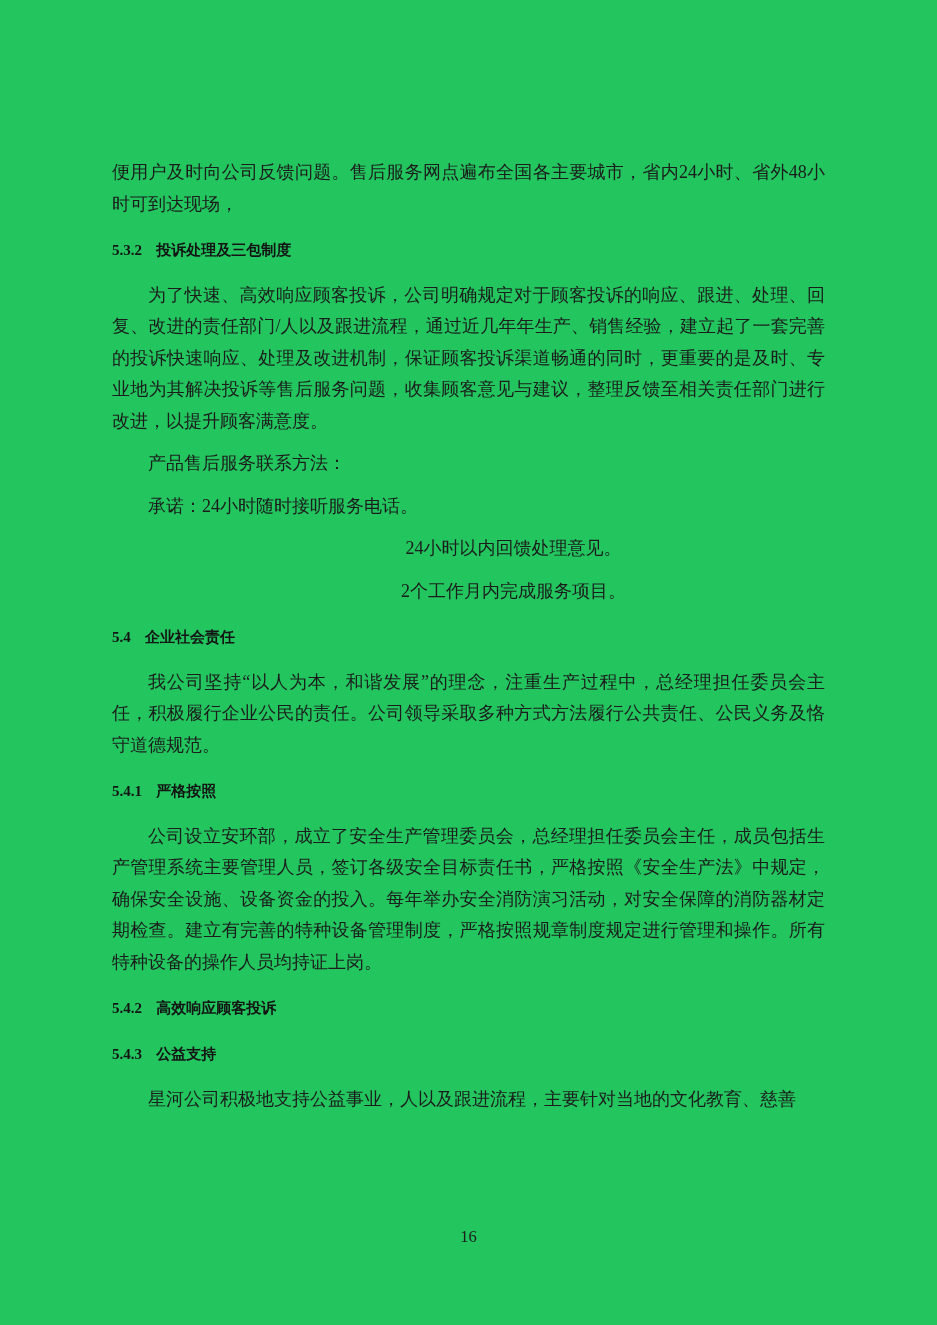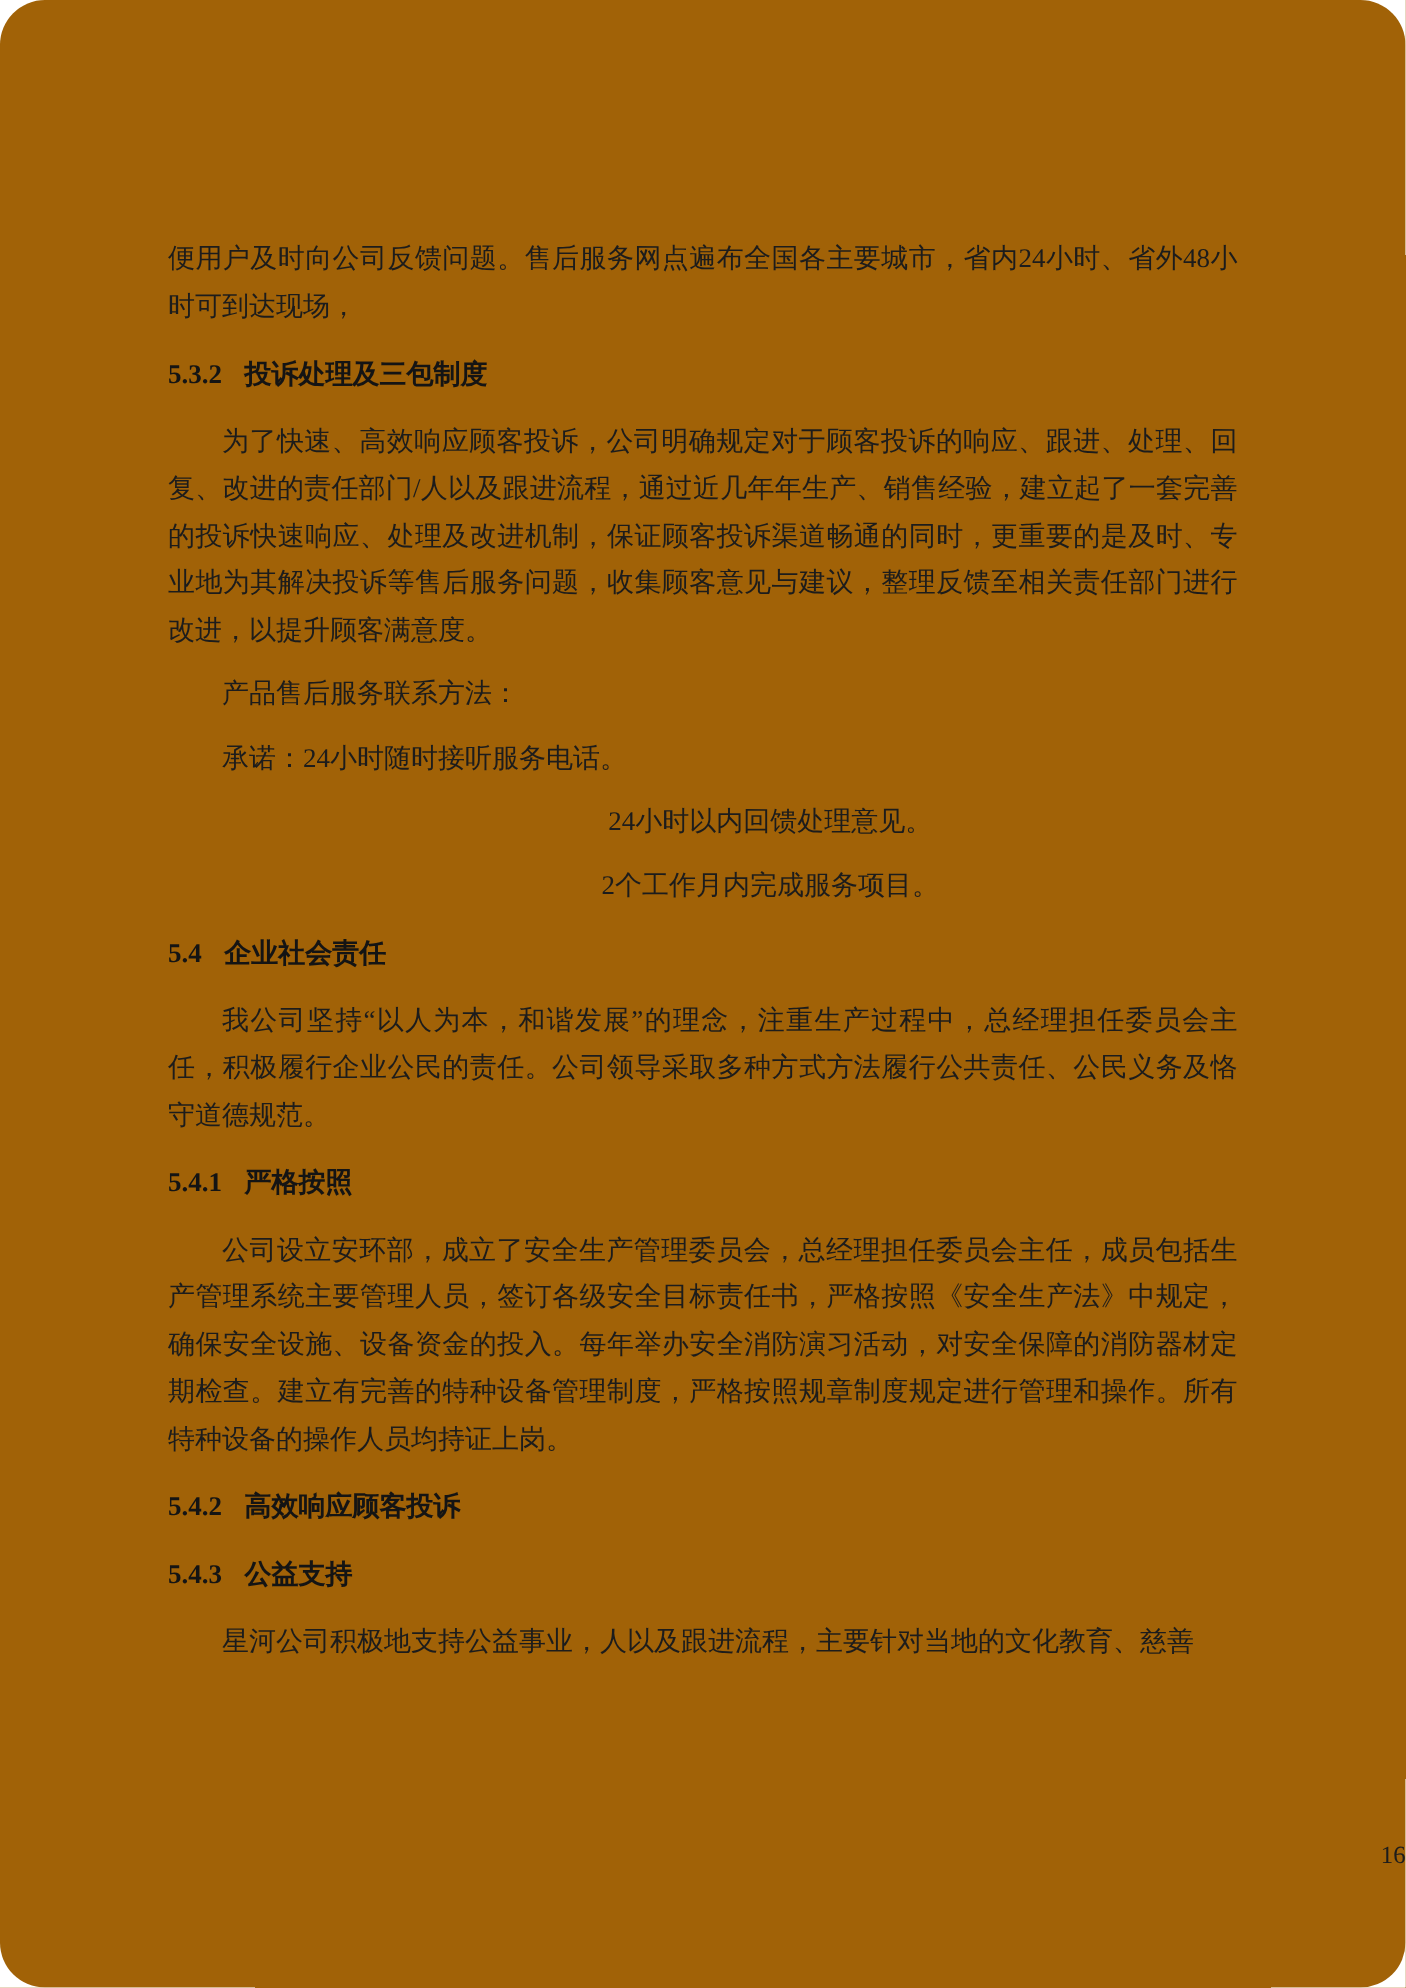--- a/index.html
+++ b/index.html
@@ -7,56 +7,55 @@
     padding: 0;
     background: #ffffff;
   }
   .page {
     position: relative;
     width: 937px;
     height: 1325px;
     box-sizing: border-box;
     margin: 0 auto;
     padding: 146px 112px 0 112px;
-    background: #a16207;
+    background: #22c55e;
     color: #1c1c1c;
     font-family: "Liberation Serif", "DejaVu Serif", serif;
     font-size: 18px;
     overflow: hidden;
-    border-radius: 30px;
   }
   p.body {
     margin: 11px 0;
     line-height: 31.5px;
     text-align: justify;
     word-break: break-all;
   }
   p.indent { text-indent: 2em; }
   p.hang {
     padding-left: 90px;
     text-align: center;
   }
   h3.heading {
     margin: 13.5px 0;
     line-height: 31.5px;
-    font-size: 18px;
+    font-size: 15px;
     font-weight: bold;
     color: #141414;
     font-family: "Liberation Sans", "DejaVu Sans", sans-serif;
   }
   h3.heading .h-num {
     font-family: "Liberation Serif", "DejaVu Serif", serif;
     margin-right: 10px;
   }
   .footer {
     position: absolute;
     top: 1226px;
     left: 0;
     width: 100%;
-    text-align: right;
+    text-align: center;
     font-size: 16.5px;
     line-height: 22px;
     color: #1c1c1c;
   }
 </style>
 </head>
 <body>
 
 <div class="page">
 

